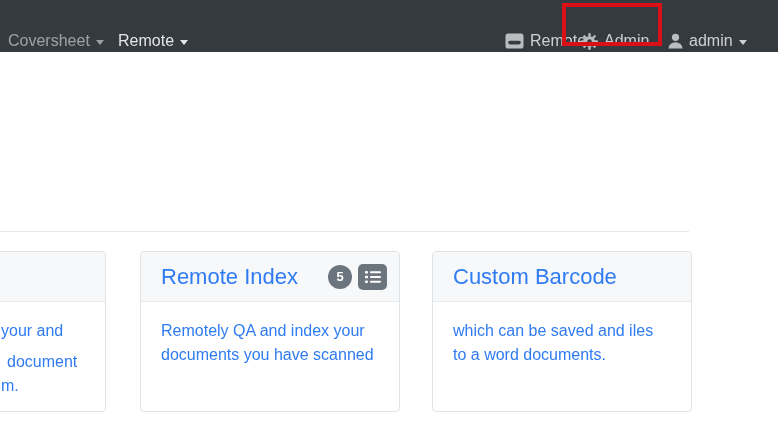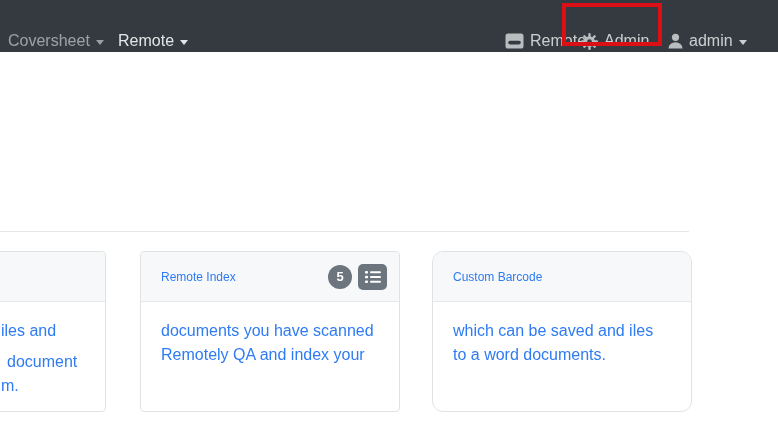--- a/index.html
+++ b/index.html
@@ -57,33 +57,33 @@
     position: absolute; top: 251px;
     width: 260px; height: 161px;
     background: #ffffff;
     border: 1px solid #e0e3e6;
     border-radius: 4px;
     box-sizing: border-box;
     overflow: hidden;
   }
   .card-clipped { left: -154px; }
   .card-remote  { left: 140px; }
-  .card-custom  { left: 432px; border-radius: 11px; }
+  .card-custom  { left: 432px; }
 
   .card-header {
     height: 50px;
     background: #f7f8f9;
     border-bottom: 1px solid #e6e8ea;
     border-radius: 4px 4px 0 0;
     display: flex; align-items: center;
     padding: 0 12px 0 20px;
     box-sizing: border-box;
   }
   .card-title {
-    color: #2e7bf3; font-size: 12px;
+    color: #2e7bf3; font-size: 22px;
     margin-right: auto; cursor: pointer; white-space: nowrap;
   }
   .badge-count {
     min-width: 24px; height: 24px;
     border-radius: 50%;
     background: #6c757d; color: #ffffff;
     font-size: 13px; font-weight: bold;
     display: flex; align-items: center; justify-content: center;
     box-sizing: border-box;
   }
@@ -160,21 +160,21 @@
     <div class="annotation-box"></div>
   </nav>
 
   <div class="hr-line"></div>
 
   <div class="card card-clipped">
     <div class="card-header">
       <span class="card-title"></span>
     </div>
     <div class="card-body">
-      <div class="line">iles and</div>
+      <div class="line">your and</div>
       <div class="line indent">document</div>
       <div class="line">m.</div>
     </div>
   </div>
 
   <div class="card card-remote">
     <div class="card-header">
       <span class="card-title">Remote Index</span>
       <span class="badge-count">5</span>
       <span class="list-btn">
@@ -182,22 +182,22 @@
           <rect x="0" y="1" width="3" height="2.6" rx="0.9"></rect>
           <rect x="5" y="1.3" width="11" height="2" rx="1"></rect>
           <rect x="0" y="5.7" width="3" height="2.6" rx="0.9"></rect>
           <rect x="5" y="6" width="11" height="2" rx="1"></rect>
           <rect x="0" y="10.4" width="3" height="2.6" rx="0.9"></rect>
           <rect x="5" y="10.7" width="11" height="2" rx="1"></rect>
         </svg>
       </span>
     </div>
     <div class="card-body">
+      <div class="line">Remotely QA and index your</div>
       <div class="line">documents you have scanned</div>
-      <div class="line">Remotely QA and index your</div>
     </div>
   </div>
 
   <div class="card card-custom">
     <div class="card-header">
       <span class="card-title">Custom Barcode</span>
     </div>
     <div class="card-body">
       <div class="line">which can be saved and iles</div>
       <div class="line">to a word documents.</div>

